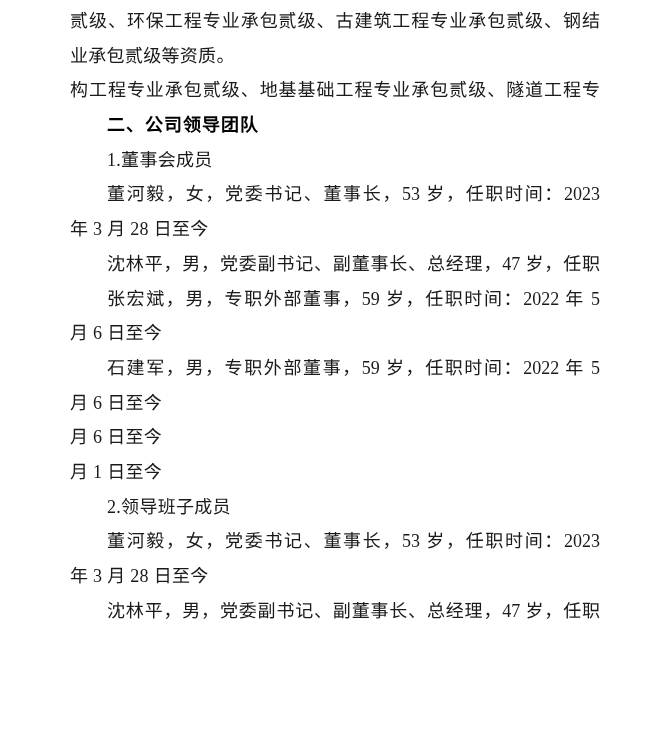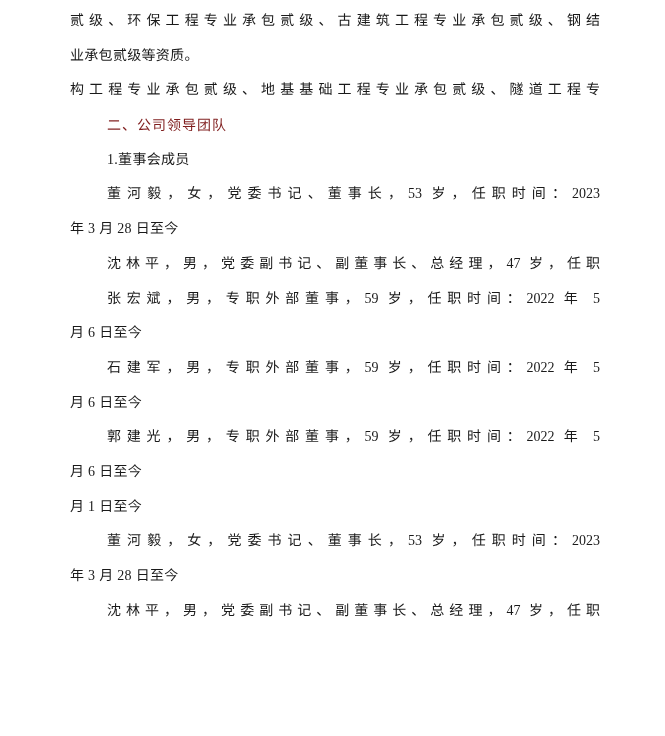--- a/index.html
+++ b/index.html
@@ -20,21 +20,21 @@
     overflow: hidden;
     box-sizing: border-box;
   }
   .doc-body {
     box-sizing: border-box;
     width: 665px;
     padding: 4px 65px 0 70px; 
   }
   .text-line {
     font-family: "Liberation Serif", "DejaVu Serif", serif;
-    font-size: 14px;
+    font-size: 18px;
     line-height: 34.7px;
     height: 34.7px;
     color: #1a1a1a;
     white-space: pre;
     overflow: visible;
     letter-spacing: 0.3px;
   }
   
   .text-line.fill {
     white-space: normal;
@@ -42,42 +42,42 @@
     text-align-last: justify;
     letter-spacing: 0;
   }
   
   .text-line.indent {
     padding-left: 37px;
   }
   
   .text-line.heading {
     font-family: "Liberation Sans", "DejaVu Sans", sans-serif;
-    font-weight: normal;
-    color: #7f1d1d;
+    font-weight: bold;
+    color: #000000;
     letter-spacing: 1px;
   }
 </style>
 </head>
 <body>
 
 <div class="page">
   <div class="doc-body" id="doc-body">
       <div class="text-line fill">贰级、环保工程专业承包贰级、古建筑工程专业承包贰级、钢结</div>
       <div class="text-line">业承包贰级等资质。</div>
       <div class="text-line fill">构工程专业承包贰级、地基基础工程专业承包贰级、隧道工程专</div>
       <div class="text-line heading indent">二、公司领导团队</div>
       <div class="text-line indent">1.董事会成员</div>
       <div class="text-line indent fill">董河毅，女，党委书记、董事长，53 岁，任职时间：2023</div>
       <div class="text-line">年 3 月 28 日至今</div>
       <div class="text-line indent fill">沈林平，男，党委副书记、副董事长、总经理，47 岁，任职</div>
       <div class="text-line indent fill">张宏斌，男，专职外部董事，59 岁，任职时间：2022 年 5</div>
       <div class="text-line">月 6 日至今</div>
       <div class="text-line indent fill">石建军，男，专职外部董事，59 岁，任职时间：2022 年 5</div>
       <div class="text-line">月 6 日至今</div>
-      <div class="text-line indent fill">郭建光，男，专职外部董事，59 岁，任职时间：2022 年 5</div>
       <div class="text-line">月 6 日至今</div>
       <div class="text-line">月 1 日至今</div>
+      <div class="text-line indent">2.领导班子成员</div>
       <div class="text-line indent fill">董河毅，女，党委书记、董事长，53 岁，任职时间：2023</div>
       <div class="text-line">年 3 月 28 日至今</div>
       <div class="text-line indent fill">沈林平，男，党委副书记、副董事长、总经理，47 岁，任职</div>
     </div>
 </div>
 
 </body></html>

